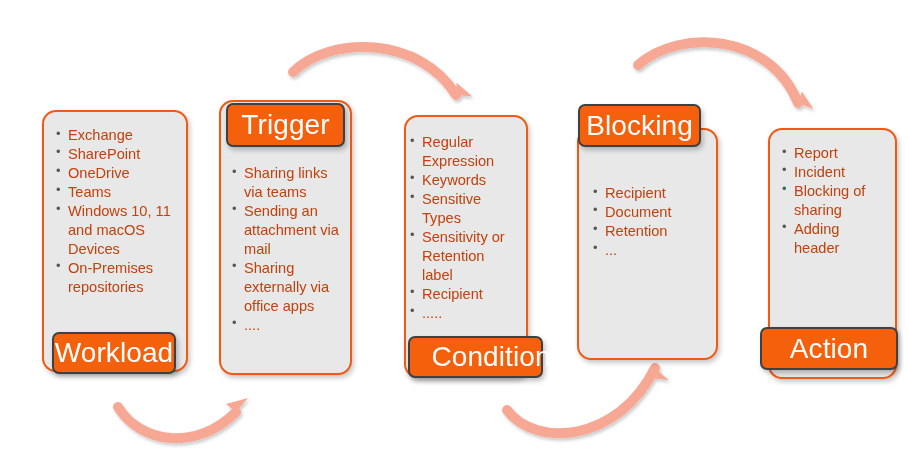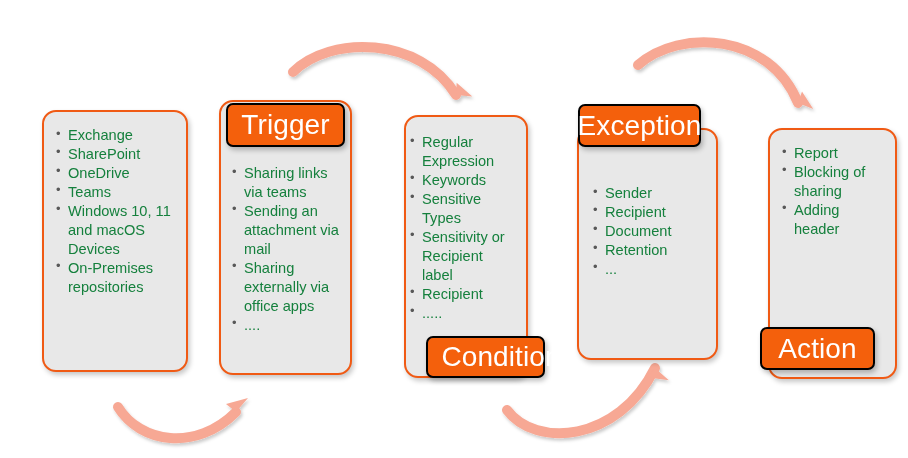--- a/index.html
+++ b/index.html
@@ -38,21 +38,21 @@
   }
   .bullets {
     position: absolute;
     left: 0;
     top: 0;
     box-sizing: border-box;
     width: 100%;
     margin: 0;
     padding: 0;
     list-style: none;
-    color: #15803d;
+    color: #c2410c;
     font-size: 14.6px;
     line-height: 1.30;
   }
   .bullets li {
     position: relative;
     padding-left: 14px;
     margin-bottom: 0px;
   }
   .bullets li::before {
     content: "\2022";
@@ -61,21 +61,21 @@
     top: -0.5px;
     font-size: 13px;
     color: #585858;
   }
   
   .label-tab {
     position: absolute;
     z-index: 3;
     box-sizing: border-box;
     background: #F4600C;
-    border: 2px solid #000000;
+    border: 2px solid #404040;
     border-radius: 7px;
     color: #ffffff;
     font-size: 28px;
     line-height: 1;
     display: flex;
     align-items: center;
     justify-content: center;
     letter-spacing: 0.1px;
     box-shadow: 2px 3px 5px rgba(0,0,0,0.25);
     white-space: nowrap;
@@ -117,56 +117,57 @@
   <div class="card" style="left:42px; top:110px; width:146px; height:262px;">
     <ul class="bullets" style="padding:14px 10px 0 10px;">
       <li>Exchange</li>
       <li>SharePoint</li>
       <li>OneDrive</li>
       <li>Teams</li>
       <li>Windows 10, 11 and macOS Devices</li>
       <li>On-Premises repositories</li>
     </ul>
   </div>
+  <div class="label-tab" style="left:52px; top:332px; width:124px; height:42px;">Workload</div>
 
   <div class="card" style="left:219px; top:100px; width:133px; height:275px;">
     <ul class="bullets" style="padding:62px 9px 0 9px;">
       <li>Sharing links via teams</li>
       <li>Sending an attachment via mail</li>
       <li>Sharing externally via office apps</li>
       <li>....</li>
     </ul>
   </div>
   <div class="label-tab" style="left:226px; top:103px; width:119px; height:44px;">Trigger</div>
 
   <div class="card" style="left:404px; top:115px; width:124px; height:263px;">
     <ul class="bullets" style="padding:16px 9px 0 2px;">
       <li>Regular Expression</li>
       <li>Keywords</li>
       <li>Sensitive Types</li>
-      <li>Sensitivity or Recipient label</li>
+      <li>Sensitivity or Retention label</li>
       <li>Recipient</li>
       <li>.....</li>
     </ul>
   </div>
-  <div class="label-tab" style="left:426px; top:336px; width:119px; height:42px;padding-left:31px;">Condition</div>
+  <div class="label-tab" style="left:408px; top:336px; width:135px; height:42px;padding-left:31px;">Condition</div>
 
   <div class="card" style="left:577px; top:128px; width:141px; height:232px;">
     <ul class="bullets" style="padding:54px 10px 0 12px;">
-      <li>Sender</li>
       <li>Recipient</li>
       <li>Document</li>
       <li>Retention</li>
       <li>...</li>
     </ul>
   </div>
-  <div class="label-tab" style="left:578px; top:104px; width:123px; height:43px;">Exception</div>
+  <div class="label-tab" style="left:578px; top:104px; width:123px; height:43px;">Blocking</div>
 
   <div class="card" style="left:768px; top:128px; width:129px; height:251px;">
     <ul class="bullets" style="padding:14px 9px 0 10px;">
       <li>Report</li>
+      <li>Incident</li>
       <li>Blocking of sharing</li>
       <li>Adding header</li>
     </ul>
   </div>
-  <div class="label-tab" style="left:760px; top:327px; width:115px; height:43px;">Action</div>
+  <div class="label-tab" style="left:760px; top:327px; width:138px; height:43px;">Action</div>
 
 </div>
 
 </body></html>

